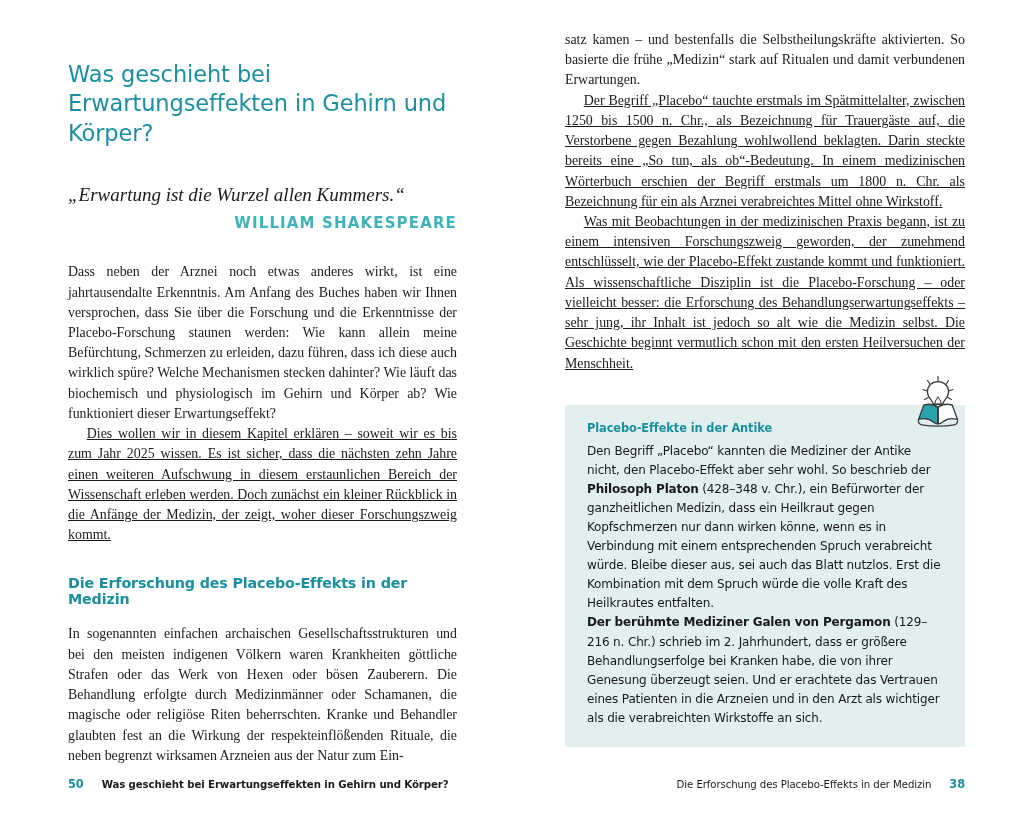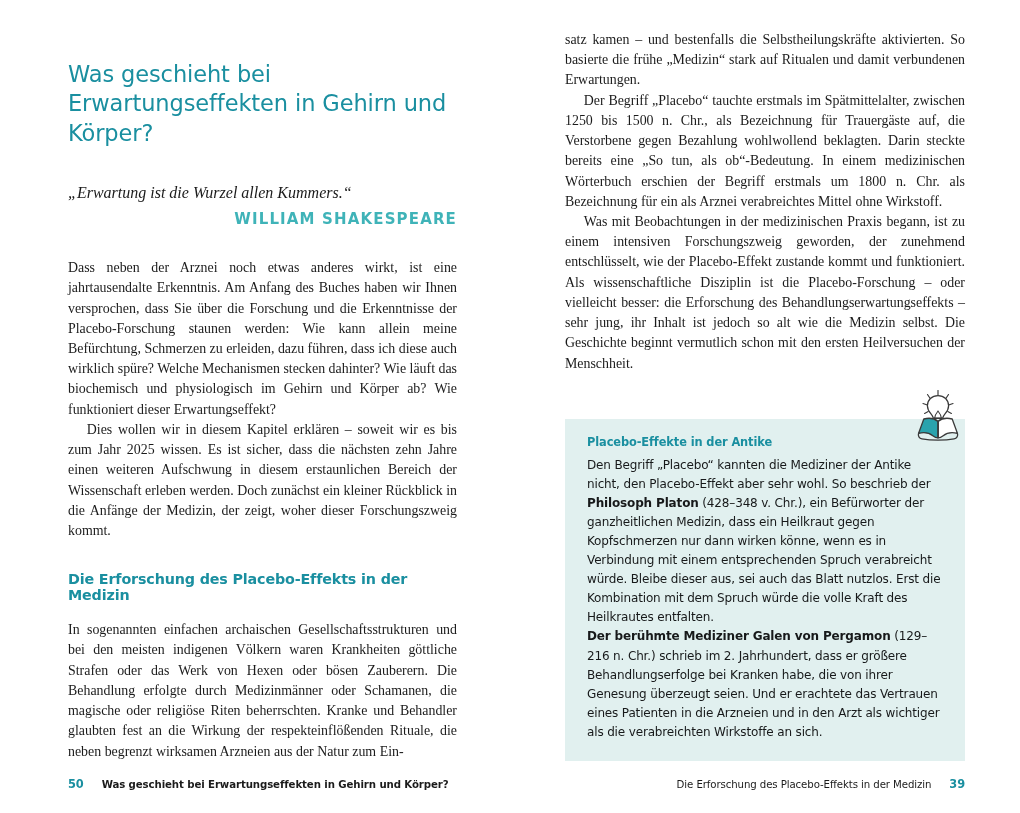--- a/index.html
+++ b/index.html
@@ -52,21 +52,21 @@
     line-height: 1.30;
     color: #1a8fa0;
     margin: 0 0 34px 0;
     letter-spacing: -0.1px;
   }
 
   
   .epigraph {
     font-family: "Liberation Serif", serif;
     font-style: italic;
-    font-size: 16px;
+    font-size: 19px;
     line-height: 1.4;
     color: #1b1b1b;
     margin: 0 0 6px 0;
   }
   .epigraph-attrib {
     font-family: "DejaVu Sans", sans-serif;
     font-size: 15px;
     letter-spacing: 1.15px;
     color: #3fb3b8;
     text-align: right;
@@ -76,36 +76,36 @@
 
   
   .body-text {
     font-size: 13.9px;
     line-height: 1.455;
     text-align: justify;
     margin: 0;
     -webkit-hyphens: manual;
     hyphens: manual;
   }
-  .body-text + .body-text { text-indent: 1.35em; }
+  .body-text + .body-text { text-indent: 1.35em; text-decoration: underline; }
 
   
   .section-heading {
     font-family: "DejaVu Sans", sans-serif;
     font-weight: 700;
     font-size: 14.3px;
     color: #1a8fa0;
     margin: 30px 0 17px 0;
     letter-spacing: -0.15px;
   }
 
   
   .infobox-wrap {
     position: relative;
-    margin-top: 45px;
+    margin-top: 31px;
   }
   .infobox {
     background: #e1f0ef;
     padding: 16px 22px 19px 22px;
     box-sizing: border-box;
   }
   .infobox-title {
     font-family: "DejaVu Sans", sans-serif;
     font-weight: 700;
     font-size: 11.4px;
@@ -218,18 +218,18 @@
         </svg>
 
         <div class="infobox">
           <p class="infobox-title">Placebo-Effekte in der Antike</p>
           <p class="infobox-body"><span>Den Begriff „Placebo“ kannten die Mediziner der Antike nicht, den Placebo-Effekt aber sehr wohl. So beschrieb der </span><b>Philosoph Platon</b><span> (428–348 v. Chr.), ein Befürworter der ganzheitlichen Medizin, dass ein Heilkraut gegen Kopfschmerzen nur dann wirken könne, wenn es in Verbindung mit einem entsprechenden Spruch verabreicht würde. Bleibe dieser aus, sei auch das Blatt nutzlos. Erst die Kombination mit dem Spruch würde die volle Kraft des Heilkrautes entfalten.</span><br><b>Der berühmte Mediziner Galen von Pergamon</b><span> (129–216 n. Chr.) schrieb im 2. Jahrhundert, dass er größere Behandlungserfolge bei Kranken habe, die von ihrer Genesung überzeugt seien. Und er erachtete das Vertrauen eines Patienten in die Arzneien und in den Arzt als wichtiger als die verabreichten Wirkstoffe an sich.</span></p>
         </div>
       </div>
 
       <div class="footer footer-right">
         <span class="running-head running-head-right">Die Erforschung des Placebo-Effekts in der Medizin</span>
-        <span class="folio">39</span>
+        <span class="folio">38</span>
       </div>
     </div>
 
   </div>
 </div>
 
 </body></html>

